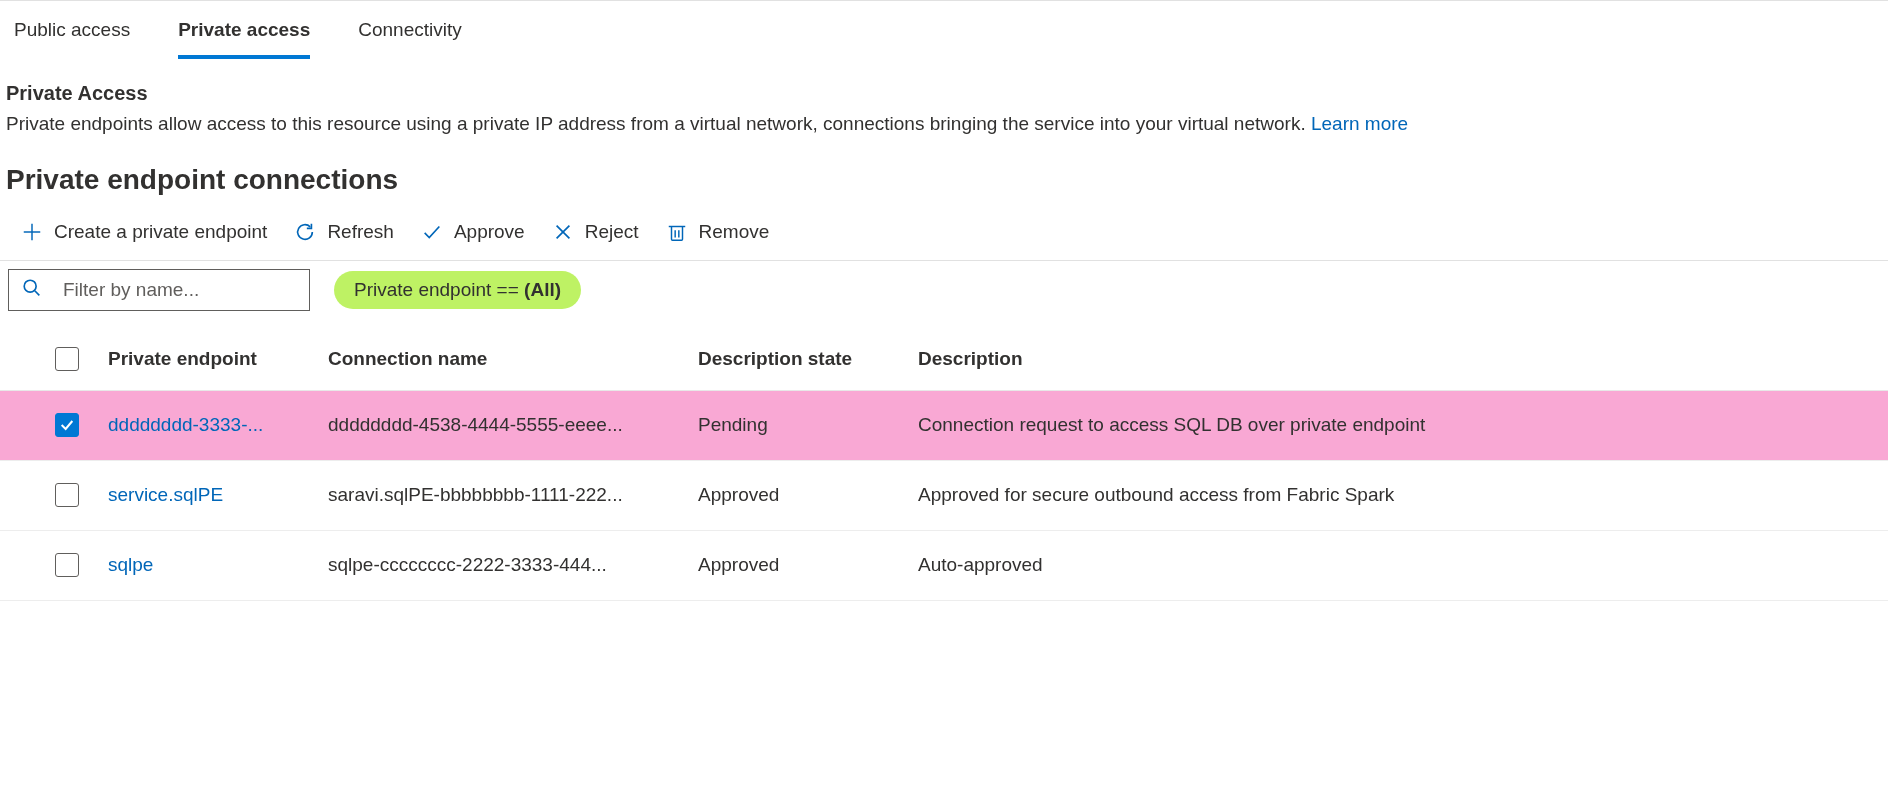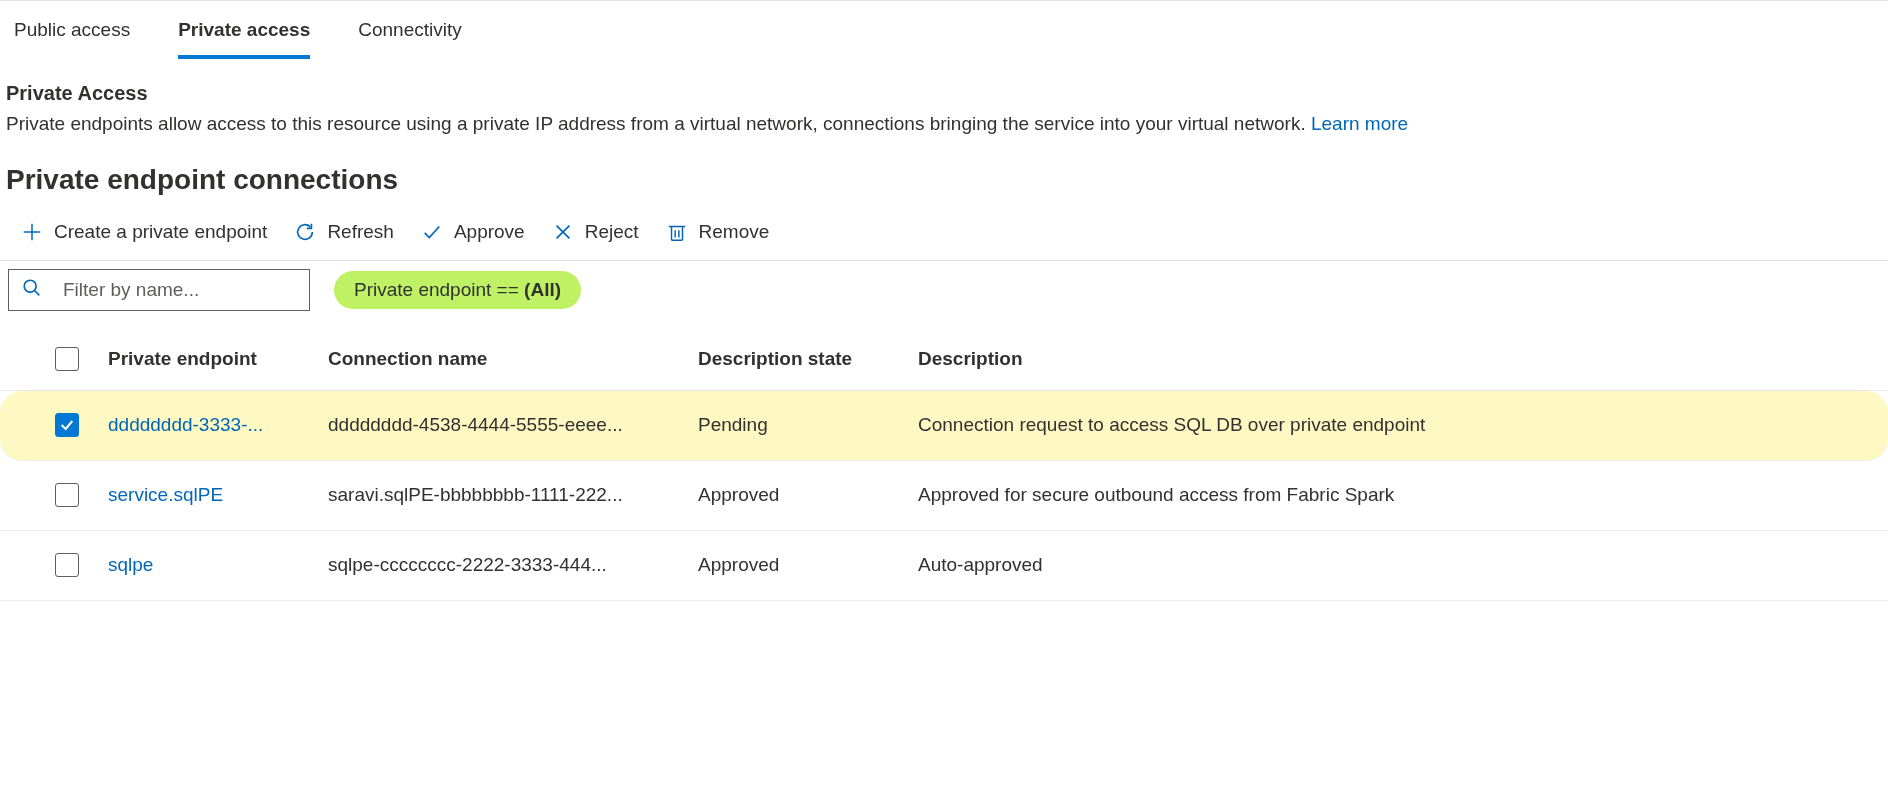--- a/index.html
+++ b/index.html
@@ -142,22 +142,21 @@
     .th {
       font-size: 19px;
       font-weight: 700;
       color: #323130;
     }
     .trow {
       height: 70px;
       border-bottom: 1px solid #ededed;
     }
     .trow.selected {
-      background: #fef9c3;
-      border-radius: 22px;
+      background: #f9a8d4;
     }
     .cell {
       font-size: 19px;
       color: #323130;
       white-space: nowrap;
       overflow: hidden;
       text-overflow: ellipsis;
       padding-right: 16px;
     }
     .cell-link {

